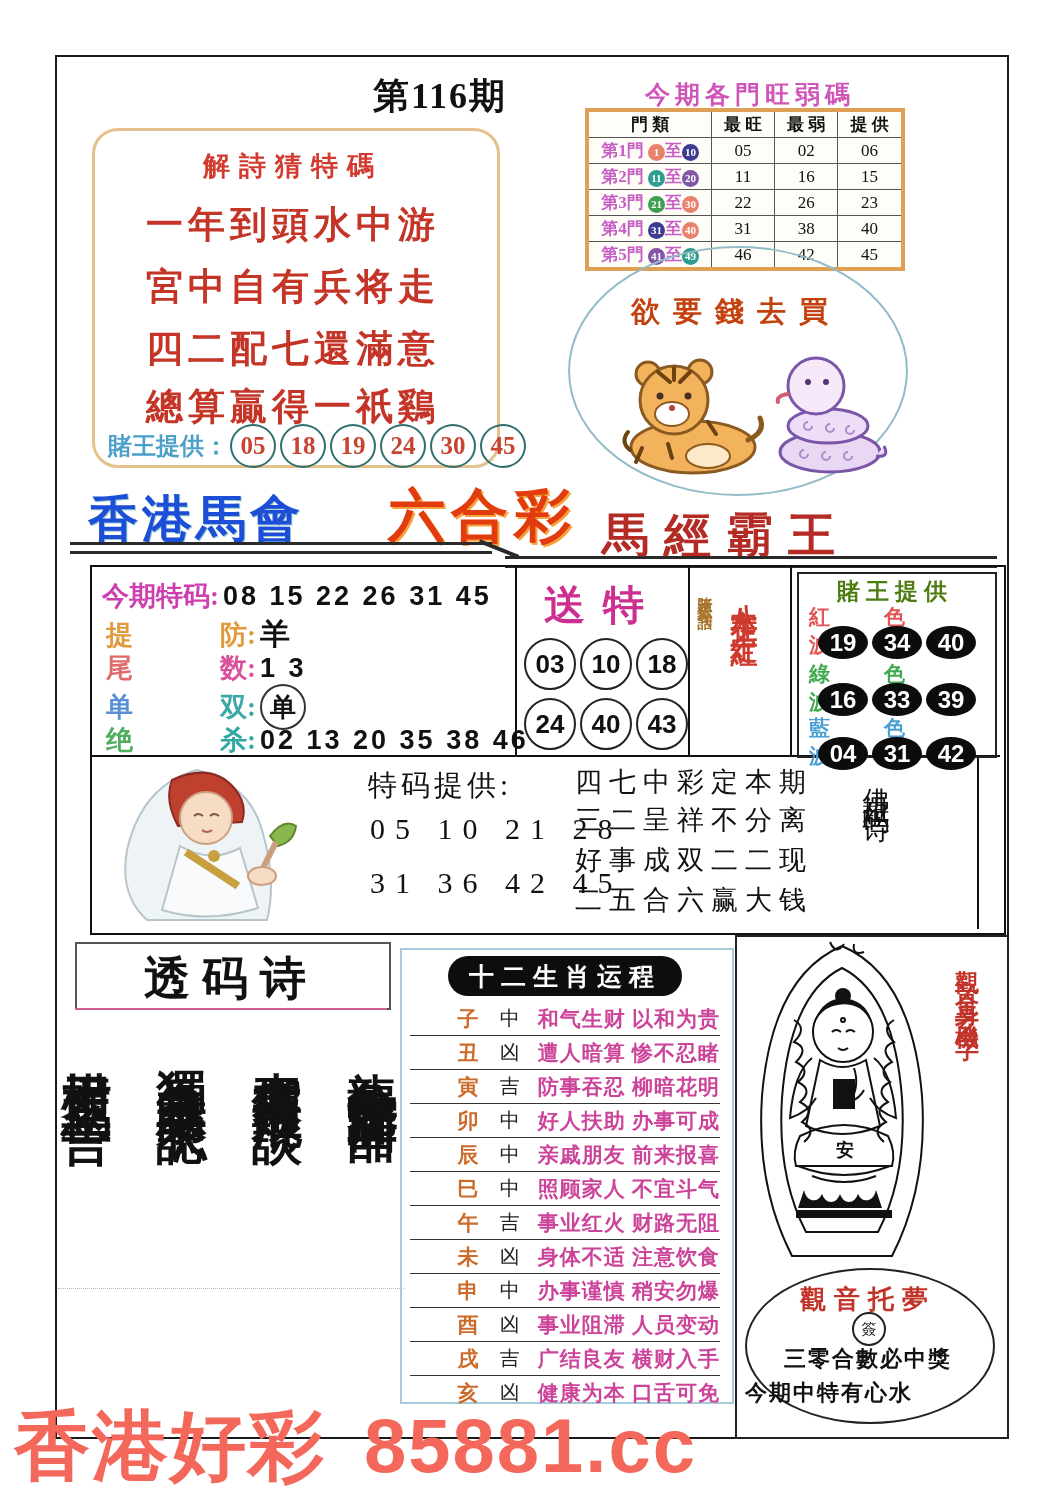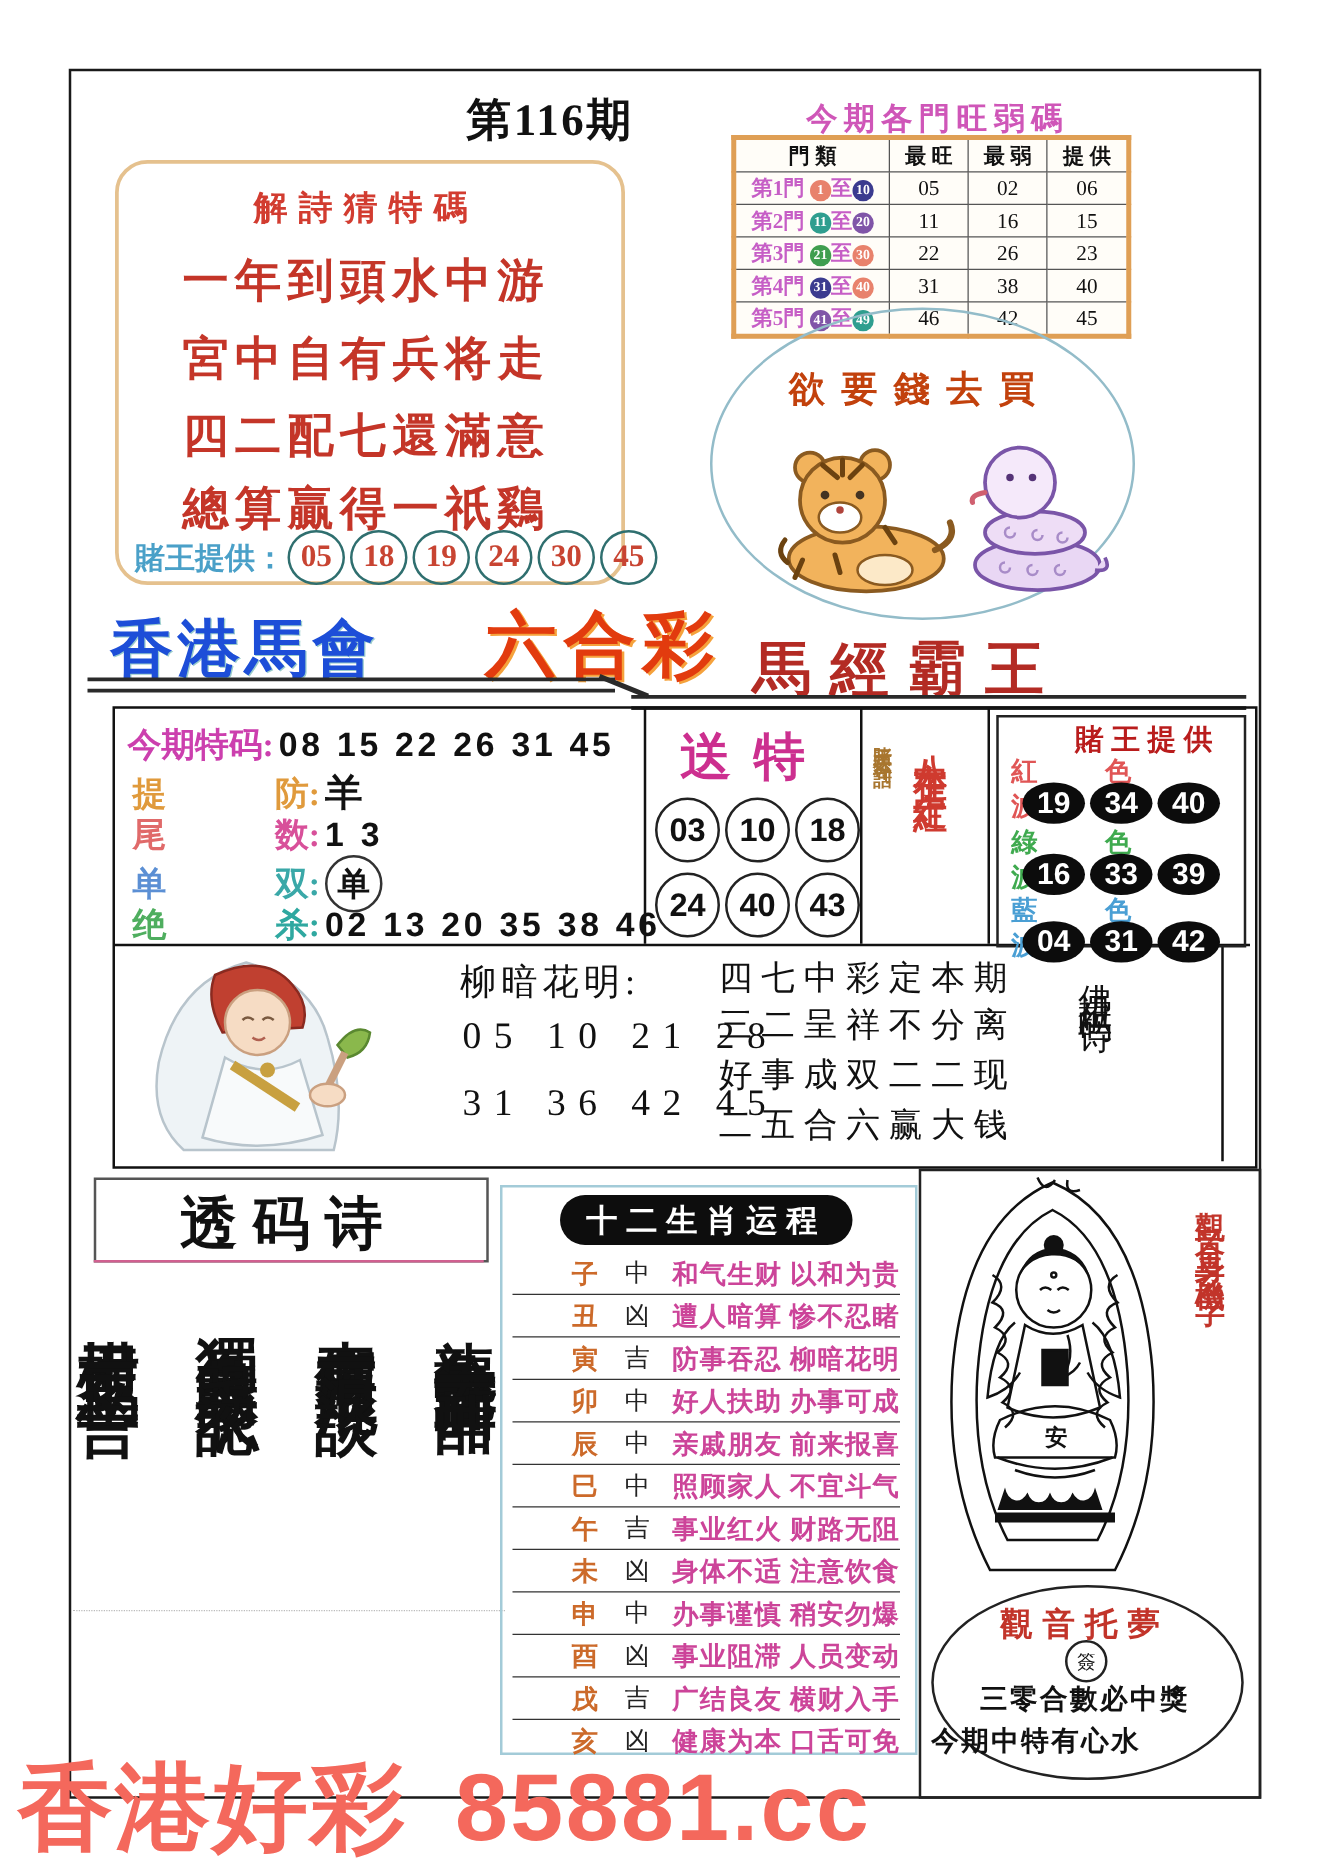--- a/index.html
+++ b/index.html
@@ -44,21 +44,21 @@
   .pair-l{display:inline-block;width:110px;font-size:27px;font-weight:bold;}
   .pair-r{display:inline-block;font-size:27px;font-weight:bold;}
   .oc{display:inline-flex;justify-content:center;align-items:center;width:42px;height:42px;border:2px solid #333;
       border-radius:50%;font-size:26px;font-weight:bold;}
   .songte-title{left:520px;top:578px;width:166px;text-align:center;color:#cc2f8f;font-size:41px;font-weight:900;letter-spacing:18px;}
   .sc{position:absolute;display:flex;justify-content:center;align-items:center;width:48px;height:48px;
       border:2px solid #222;border-radius:50%;font-size:26px;font-weight:bold;font-family:"Liberation Sans",sans-serif;}
   .hint-small{left:697px;top:585px;font-size:15px;color:#a8762f;font-weight:bold;letter-spacing:3px;}
   .hint-big{left:730px;top:582px;font-size:27px;color:#cf3a2f;font-weight:bold;letter-spacing:6px;}
   .wavebox{left:797px;top:572px;width:196px;height:182px;border:2px solid #222;}
-  .wave-title{left:797px;top:576px;width:196px;text-align:center;color:#b91c1c;font-size:23px;font-weight:bold;letter-spacing:6px;margin-left:23px;}
+  .wave-title{left:797px;top:576px;width:196px;text-align:center;color:#4d7c0f;font-size:23px;font-weight:bold;letter-spacing:6px;}
   .wave-label{position:absolute;left:805px;width:180px;display:flex;justify-content:space-between;font-size:21px;font-weight:bold;}
   .wave-ovals{position:absolute;left:809px;width:176px;display:flex;justify-content:center;gap:4px;}
   .oval{display:flex;justify-content:center;align-items:center;width:50px;height:33px;background:#0c0c0c;color:#fff;
         border-radius:50%;font-size:24px;font-weight:bold;font-family:"Liberation Sans",sans-serif;}
   .tm-label{left:368px;top:766px;font-size:29px;letter-spacing:4px;}
   .tm-nums{position:absolute;left:370px;font-size:30px;letter-spacing:10px;}
   .verse-line{position:absolute;left:575px;font-size:27px;letter-spacing:7px;white-space:nowrap;}
   .fz-title{left:862px;top:766px;height:160px;font-size:27px;letter-spacing:7px;}
   
   .tmsbox{left:75px;top:942px;width:312px;height:64px;border:2px solid #555;}
@@ -267,21 +267,21 @@
     <circle cx="104" cy="58" r="26" fill="#f6dcc4" stroke="#caa080" stroke-width="2"></circle>
     <path d="M92,56 q4,-4 9,0 M108,56 q4,-4 9,0" stroke="#7a5a40" stroke-width="2" fill="none"></path>
     <path d="M100,70 q5,4 10,0" stroke="#b06050" stroke-width="2" fill="none"></path>
     <path d="M78,86 q30,18 60,2 l18,60 q-50,16 -96,2z" fill="#f8fafb" stroke="#b8c4cc" stroke-width="2"></path>
     <path d="M84,92 l52,34" stroke="#c8a040" stroke-width="8"></path>
     <circle cx="112" cy="96" r="6" fill="#c8a040"></circle>
     <path d="M168,76 q14,-18 26,-10 q-2,16 -18,20z" fill="#8ab84c" stroke="#5a8830" stroke-width="2"></path>
     <path d="M160,110 q8,-16 14,-28" stroke="#caa080" stroke-width="6" fill="none"></path>
     <ellipse cx="160" cy="116" rx="14" ry="9" fill="#f6dcc4" stroke="#caa080" stroke-width="2"></ellipse>
   </svg>
-  <div class="abs tm-label">柳暗花明:</div>
+  <div class="abs tm-label">特码提供:</div>
   <div class="tm-nums" style="top:812px;">05 10 21 28</div>
   <div class="tm-nums" style="top:866px;">31 36 42 45</div>
   <div class="verse-line" style="top:764px;">四七中彩定本期</div>
   <div class="verse-line" style="top:802px;">三二呈祥不分离</div>
   <div class="verse-line" style="top:842px;">好事成双二二现</div>
   <div class="verse-line" style="top:882px;">二五合六赢大钱</div>
   <div class="abs vtext fz-title">佛祖献码诗</div>
 
   <div class="abs tmsbox"></div>
   <div class="abs tms-underline"></div>

